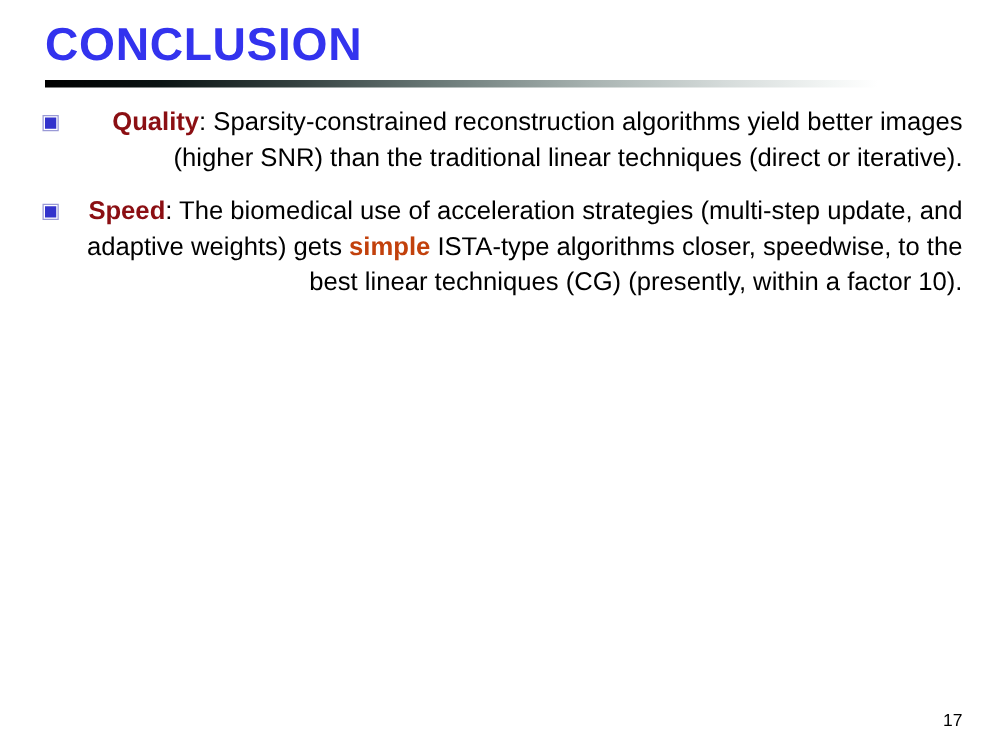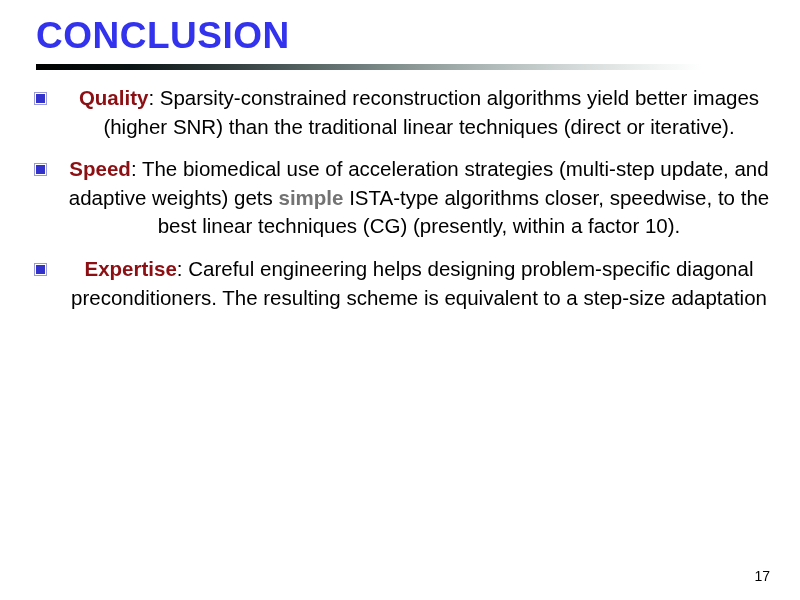--- a/index.html
+++ b/index.html
@@ -50,38 +50,38 @@
     width: 740px;
   }
   .bullet-item {
     position: relative;
     display: block;
     padding-left: 38px;
     margin-bottom: 14px;
     font-size: 20.5px;
     line-height: 28.6px;
     color: #000000;
-    text-align: center;
+    text-align: right;
   }
   .bullet-marker {
     position: absolute;
     left: 6px;
     top: 10px;
     width: 9px;
     height: 9px;
     background: #3333cc;
     box-shadow: 0 0 0 1px #ffffff, 0 0 0 2px #9a9ad6;
   }
   .bullet-keyword {
     color: #8b0f13;
     font-weight: bold;
   }
   .bullet-strong {
     font-weight: bold;
-    color: #737373;
+    color: #c2410c;
   }
   .bullet-text {
     color: #000000;
   }
 
   
   #page-number {
     position: absolute;
     right: 30px;
     bottom: 16px;
@@ -107,23 +107,19 @@
     <div class="bullet-item">
       <span class="bullet-marker"></span>
       <span class="bullet-keyword">Quality</span><span class="bullet-text">: </span><span class="bullet-text">Sparsity-constrained reconstruction algorithms yield better images (higher SNR) than the traditional linear techniques (direct or iterative).</span><span class="bullet-strong"></span><span class="bullet-text"></span>
     </div>
 
     <div class="bullet-item">
       <span class="bullet-marker"></span>
       <span class="bullet-keyword">Speed</span><span class="bullet-text">: </span><span class="bullet-text">The biomedical use of acceleration strategies (multi-step update, and adaptive weights) gets </span><span class="bullet-strong">simple</span><span class="bullet-text"> ISTA-type algorithms closer, speedwise, to the best linear techniques (CG) (presently, within a factor 10).</span>
     </div>
 
-    <div class="bullet-item">
-      <span class="bullet-marker"></span>
-      <span class="bullet-keyword">Expertise</span><span class="bullet-text">: </span><span class="bullet-text">Careful engineering helps designing problem-specific diagonal preconditioners. The resulting scheme is equivalent to a step-size adaptation</span><span class="bullet-strong"></span><span class="bullet-text"></span>
-    </div>
 
 
   </div>
 
   <div id="page-number">17</div>
 
 </div>
 
 </body></html>

